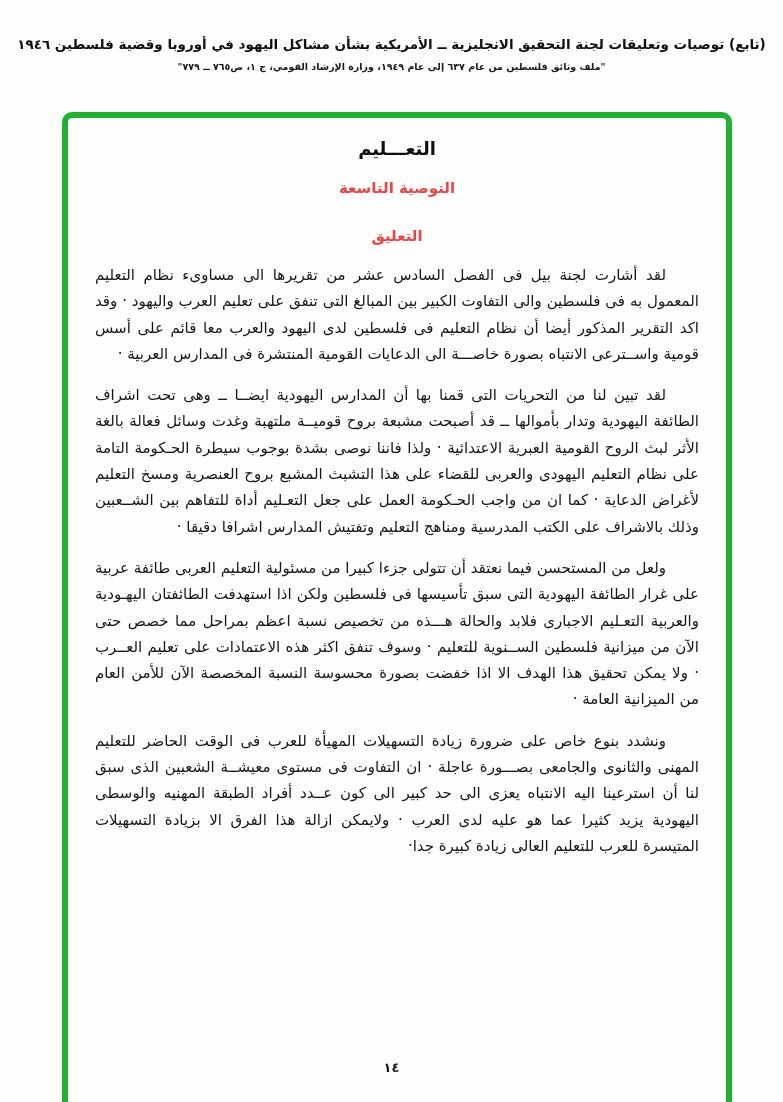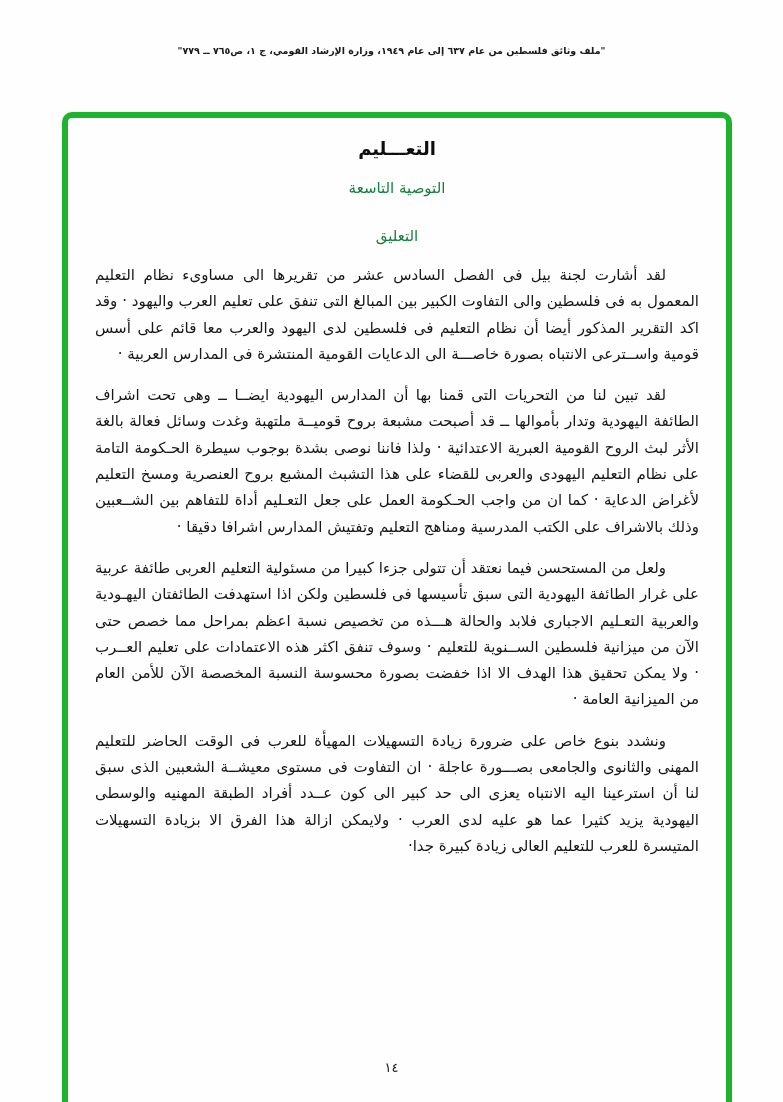--- a/index.html
+++ b/index.html
@@ -57,22 +57,22 @@
     margin: 8px 0 0 0;
     text-align: center;
     font-size: 18px;
     font-weight: bold;
     color: #0e0e0e;
   }
   .doc-subtitle {
     margin: 20px 0 0 0;
     text-align: center;
     font-size: 15px;
-    font-weight: normal;
-    color: #15803d;
+    font-weight: bold;
+    color: #ef4444;
   }
   .comment-heading {
     margin-top: 30px;
     text-align: center;
   }
   .para {
     margin: 15px 0 0 0;
     font-size: 15px;
     line-height: 26.3px;
     text-align: justify;
@@ -88,30 +88,31 @@
   
   .page-footer {
     position: absolute;
     bottom: 26px;
     left: 0;
     width: 100%;
     text-align: center;
   }
   .page-number {
     font-size: 13px;
-    font-weight: normal;
+    font-weight: bold;
     color: #161616;
   }
 </style>
 </head>
 <body>
 
 <div class="page" style="background: rgb(254, 254, 254);">
 
   <header class="doc-header">
+    <div class="header-title">(تابع) توصيات وتعليقات لجنة التحقيق الانجليزية ــ الأمريكية بشأن مشاكل اليهود في أوروبا وقضية فلسطين ١٩٤٦</div>
     <div class="header-source">"ملف وثائق فلسطين من عام ٦٣٧ إلى عام ١٩٤٩، وزارة الإرشاد القومي، ج ١، ص٧٦٥ ــ ٧٧٩"</div>
   </header>
 
   <section class="green-box" style="border-color: rgb(30, 179, 46);">
     <h1 class="doc-title">التعـــليم</h1>
 
     <h2 class="doc-subtitle">التوصية التاسعة</h2>
 
 
     <h2 class="doc-subtitle comment-heading">التعليق</h2>

